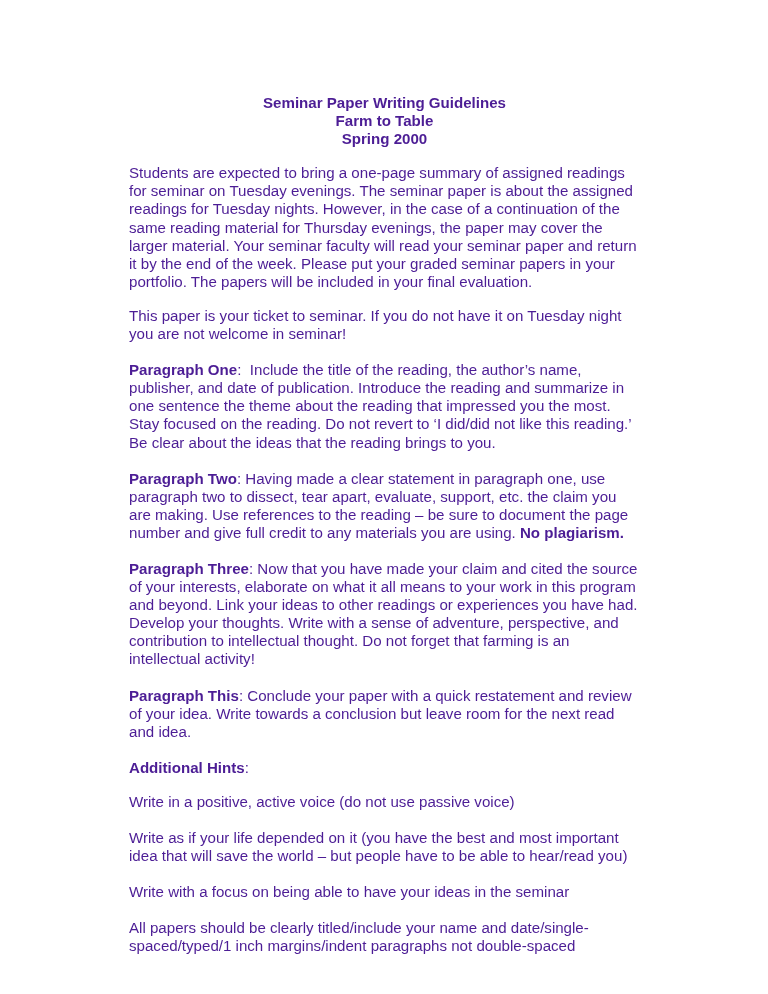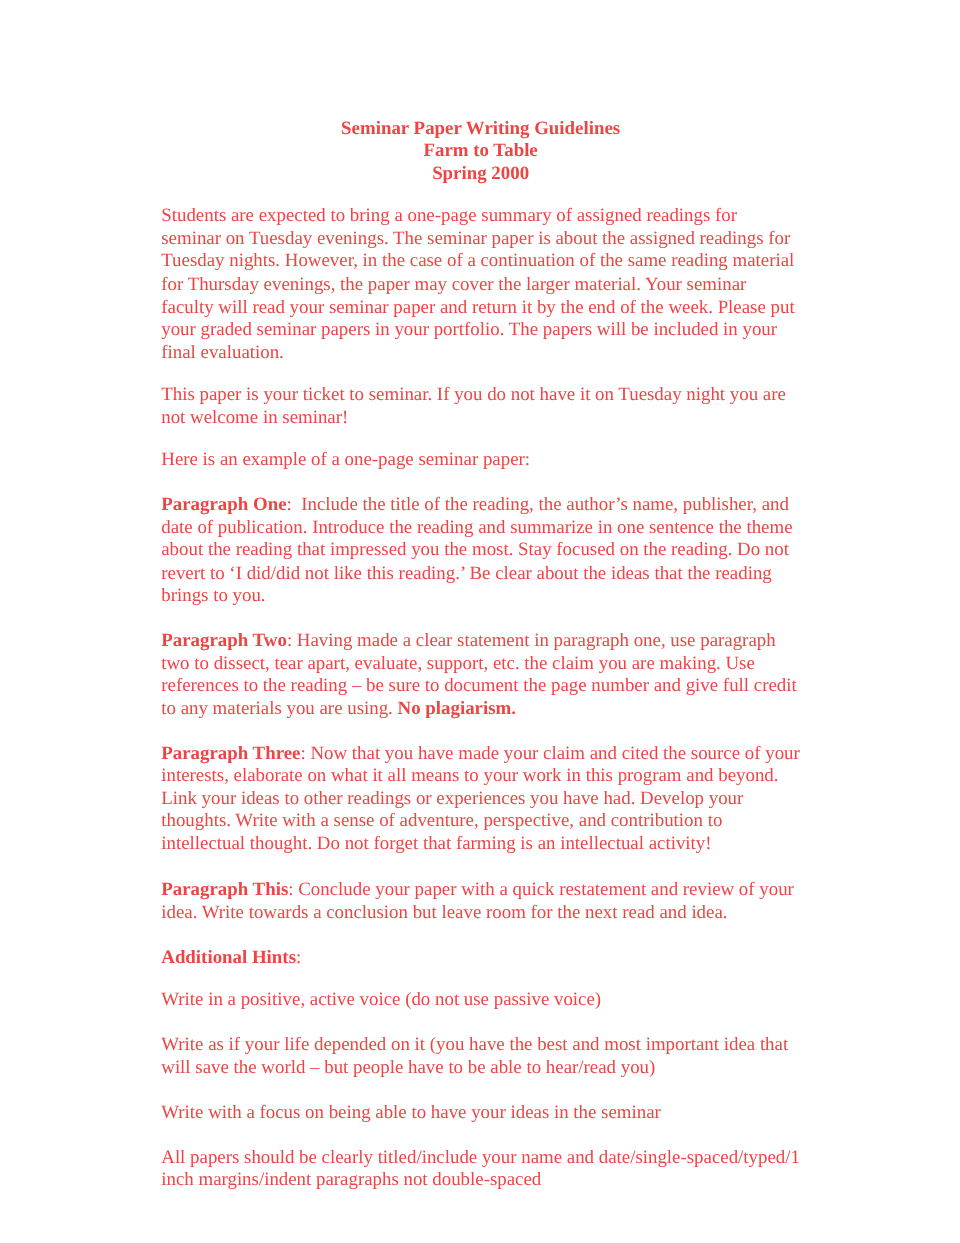--- a/index.html
+++ b/index.html
@@ -11,24 +11,24 @@
     width: 768px;
     height: 994px;
     position: relative;
     overflow: hidden;
   }
   .page {
     position: absolute;
     left: 113px;
     top: 94px;
     width: 543px;
-    font-family: Liberation Serif, serif;
+    font-family: Liberation Sans, sans-serif;
     font-size: 15.1px;
     line-height: 18.1px;
-    color: #ef4444;
+    color: #4c1d95;
   }
   .title-block {
     text-align: center;
     font-weight: bold;
     margin: 0 0 11px 0;
   }
   .block {
     margin: 0 0 18px 0;
   }
   p.para {
@@ -46,21 +46,20 @@
 
   <div class="title-block">
     <div>Seminar Paper Writing Guidelines</div>
     <div>Farm to Table</div>
     <div>Spring 2000</div>
   </div>
 
   <div class="block">
     <p class="para">Students are expected to bring a one-page summary of assigned readings for seminar on Tuesday evenings. The seminar paper is about the assigned readings for Tuesday nights. However, in the case of a continuation of the same reading material for Thursday evenings, the paper may cover the larger material. Your seminar faculty will read your seminar paper and return it by the end of the week. Please put your graded seminar papers in your portfolio. The papers will be included in your final evaluation.</p>
     <p class="para">This paper is your ticket to seminar. If you do not have it on Tuesday night you are not welcome in seminar!</p>
-    <p class="para">Here is an example of a one-page seminar paper:</p>
   </div>
 
   <div class="block">
     <p class="para"><span class="b">Paragraph One</span><span>:  </span><span>Include the title of the reading, the author’s name, publisher, and date of publication. Introduce the reading and summarize in one sentence the theme about the reading that impressed you the most. Stay focused on the reading. Do not revert to ‘I did/did not like this reading.’ Be clear about the ideas that the reading brings to you.</span><span class="b"></span></p>
   </div>
 
   <div class="block">
     <p class="para"><span class="b">Paragraph Two</span><span>: </span><span>Having made a clear statement in paragraph one, use paragraph two to dissect, tear apart, evaluate, support, etc. the claim you are making. Use references to the reading – be sure to document the page number and give full credit to any materials you are using. </span><span class="b">No plagiarism.</span></p>
   </div>
 

